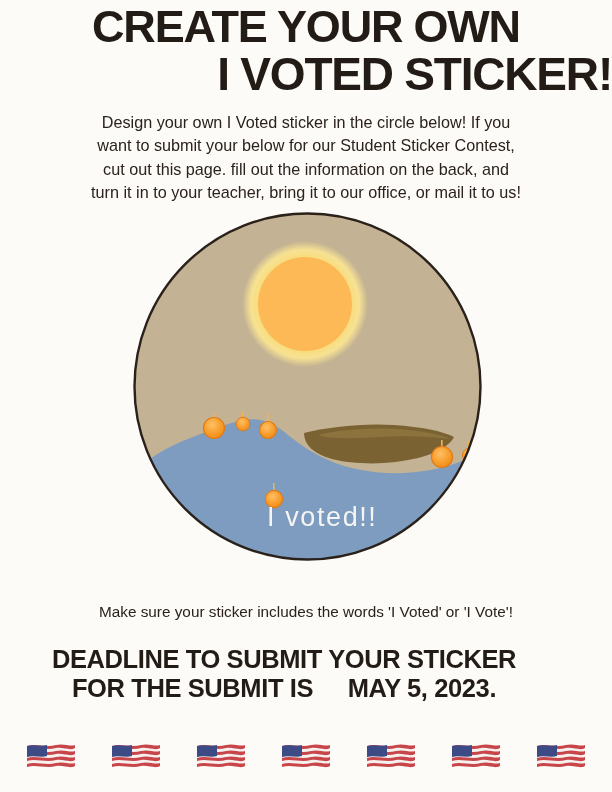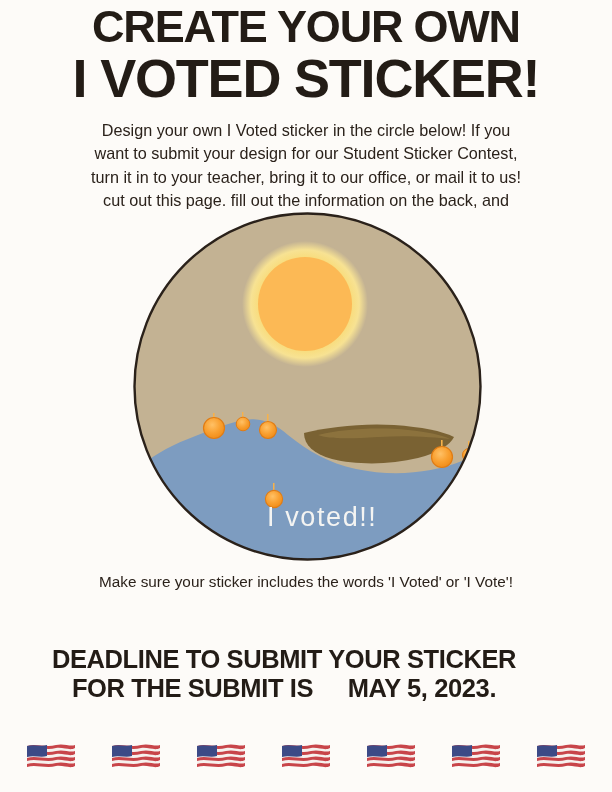--- a/index.html
+++ b/index.html
@@ -35,21 +35,22 @@
     font-weight: 700;
     letter-spacing: -1.2px;
     color: #231c16;
     line-height: 1.0;
   }
   .headline-line-1 {
     font-size: 45px;
     padding-bottom: 2px;
   }
   .headline-line-2 {
-    font-size: 54px;
+    font-size: 46px;
+    text-align: right;
   }
 
   
   .intro {
     margin: 14px auto 0 auto;
     width: 556px;
     text-align: center;
     font-size: 16.2px;
     line-height: 1.45;
     font-weight: 500;
@@ -64,21 +65,21 @@
     top: 211px;
     width: 351px;
     height: 351px;
   }
   .sticker-svg { display: block; }
 
   
   .reminder {
     position: absolute;
     left: 0;
-    top: 573px;
+    top: 603px;
     width: 612px;
     text-align: center;
     font-size: 15.3px;
     font-weight: 500;
     color: #2b221b;
   }
 
   
   .deadline {
     position: absolute;
@@ -121,23 +122,23 @@
 
 <div class="page">
 
   <div class="headline">
     <span class="headline-line headline-line-1">CREATE YOUR OWN</span>
     <span class="headline-line headline-line-2">I VOTED STICKER!</span>
   </div>
 
   <div class="intro">
     <span class="intro-line">Design your own I Voted sticker in the circle below! If you</span>
-    <span class="intro-line">want to submit your design for our Student Sticker Contest,</span>
+    <span class="intro-line">want to submit your below for our Student Sticker Contest,</span>
+    <span class="intro-line">cut out this page. fill out the information on the back, and</span>
     <span class="intro-line">turn it in to your teacher, bring it to our office, or mail it to us!</span>
-    <span class="intro-line">cut out this page. fill out the information on the back, and</span>
   </div>
 
   <div class="sticker-wrap">
     <svg class="sticker-svg" width="351" height="351" viewBox="0 0 351 351" xmlns="http://www.w3.org/2000/svg">
       <defs>
         <clipPath id="circleClip">
           <circle cx="175.5" cy="175.5" r="173"></circle>
         </clipPath>
         <radialGradient id="sunGrad" cx="50%" cy="50%" r="50%">
           <stop offset="0%" stop-color="#fcb955"></stop>

